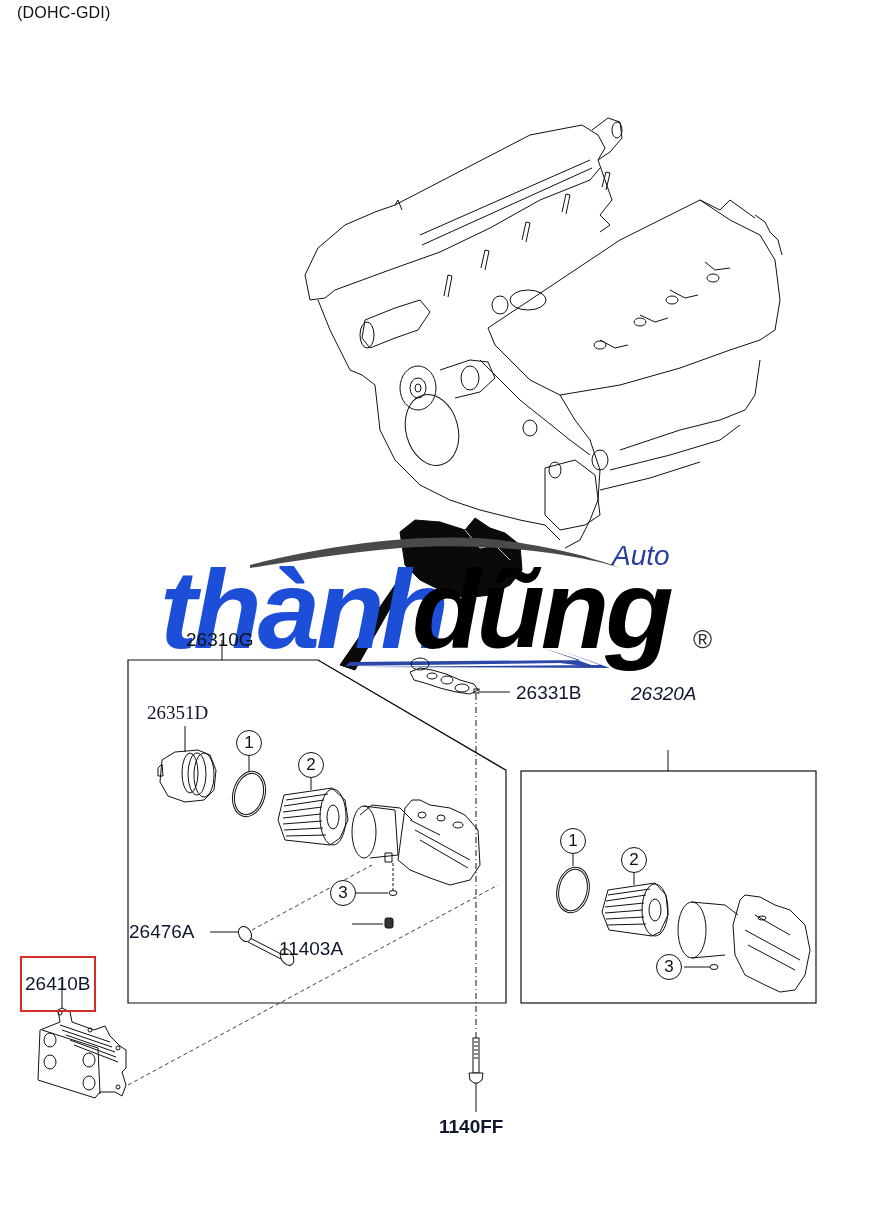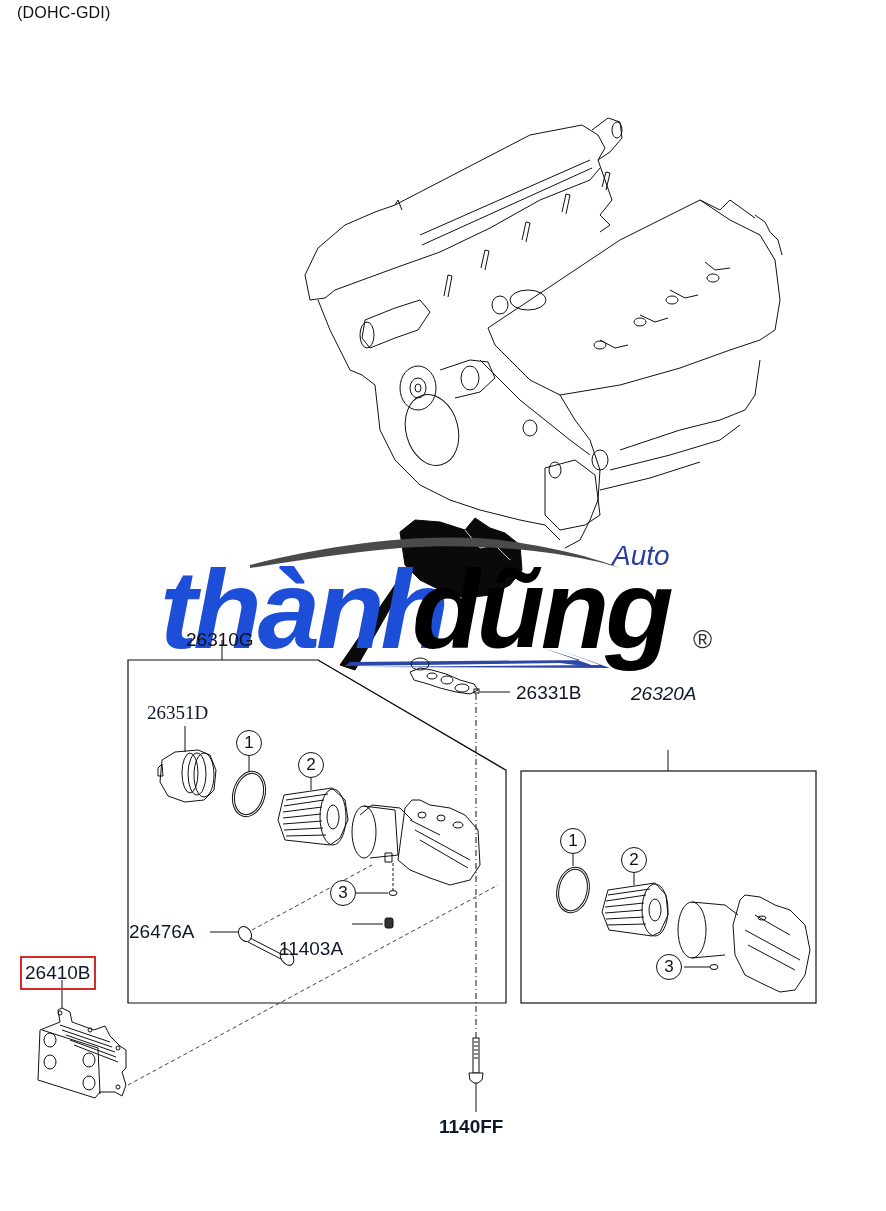--- a/index.html
+++ b/index.html
@@ -1,21 +1,21 @@
 <!DOCTYPE html>
 <html><head>
 <meta charset="utf-8">
 <style>
   html, body { margin: 0; padding: 0; background: #ffffff; }
   body { width: 886px; height: 1211px; position: relative; overflow: hidden;
          font-family: "Liberation Sans", sans-serif; color: #111; }
   .abs { position: absolute; }
   .title { left: 17px; top: 4px; font-size: 16px; letter-spacing: 0.2px; }
   .lbl { position: absolute; font-size: 19px; line-height: 20px; white-space: nowrap; color: #0f172a; }
-  .hl { border: 2px solid #d42a2a; padding: 4px 3px; line-height: 22px; }
+  .hl { border: 2px solid #d42a2a; padding: 15px 3px; line-height: 22px; }
   .circ { position: absolute; width: 24px; height: 24px; border: 1.3px solid #111; border-radius: 50%;
           font-size: 17px; line-height: 24px; text-align: center; background: #fff; }
   svg.diagram { position: absolute; left: 0; top: 0; }
   .wm { position: absolute; font-style: italic; font-weight: bold; white-space: nowrap; }
   .wm-a { left: 160px; top: 555px; font-size: 112px; color: #1d4ed8; letter-spacing: -4px; line-height: 110px; }
   .wm-b { left: 412px; top: 555px; font-size: 112px; color: #000000; letter-spacing: -4px; line-height: 110px; }
   .wm-auto { left: 612px; top: 540px; font-size: 28px; color: #2a3f9e; font-weight: normal; font-style: italic; }
   .wm-reg { left: 693px; top: 624px; font-size: 26px; color: #333; font-style: normal; font-weight: normal; }
 </style>
 </head>

